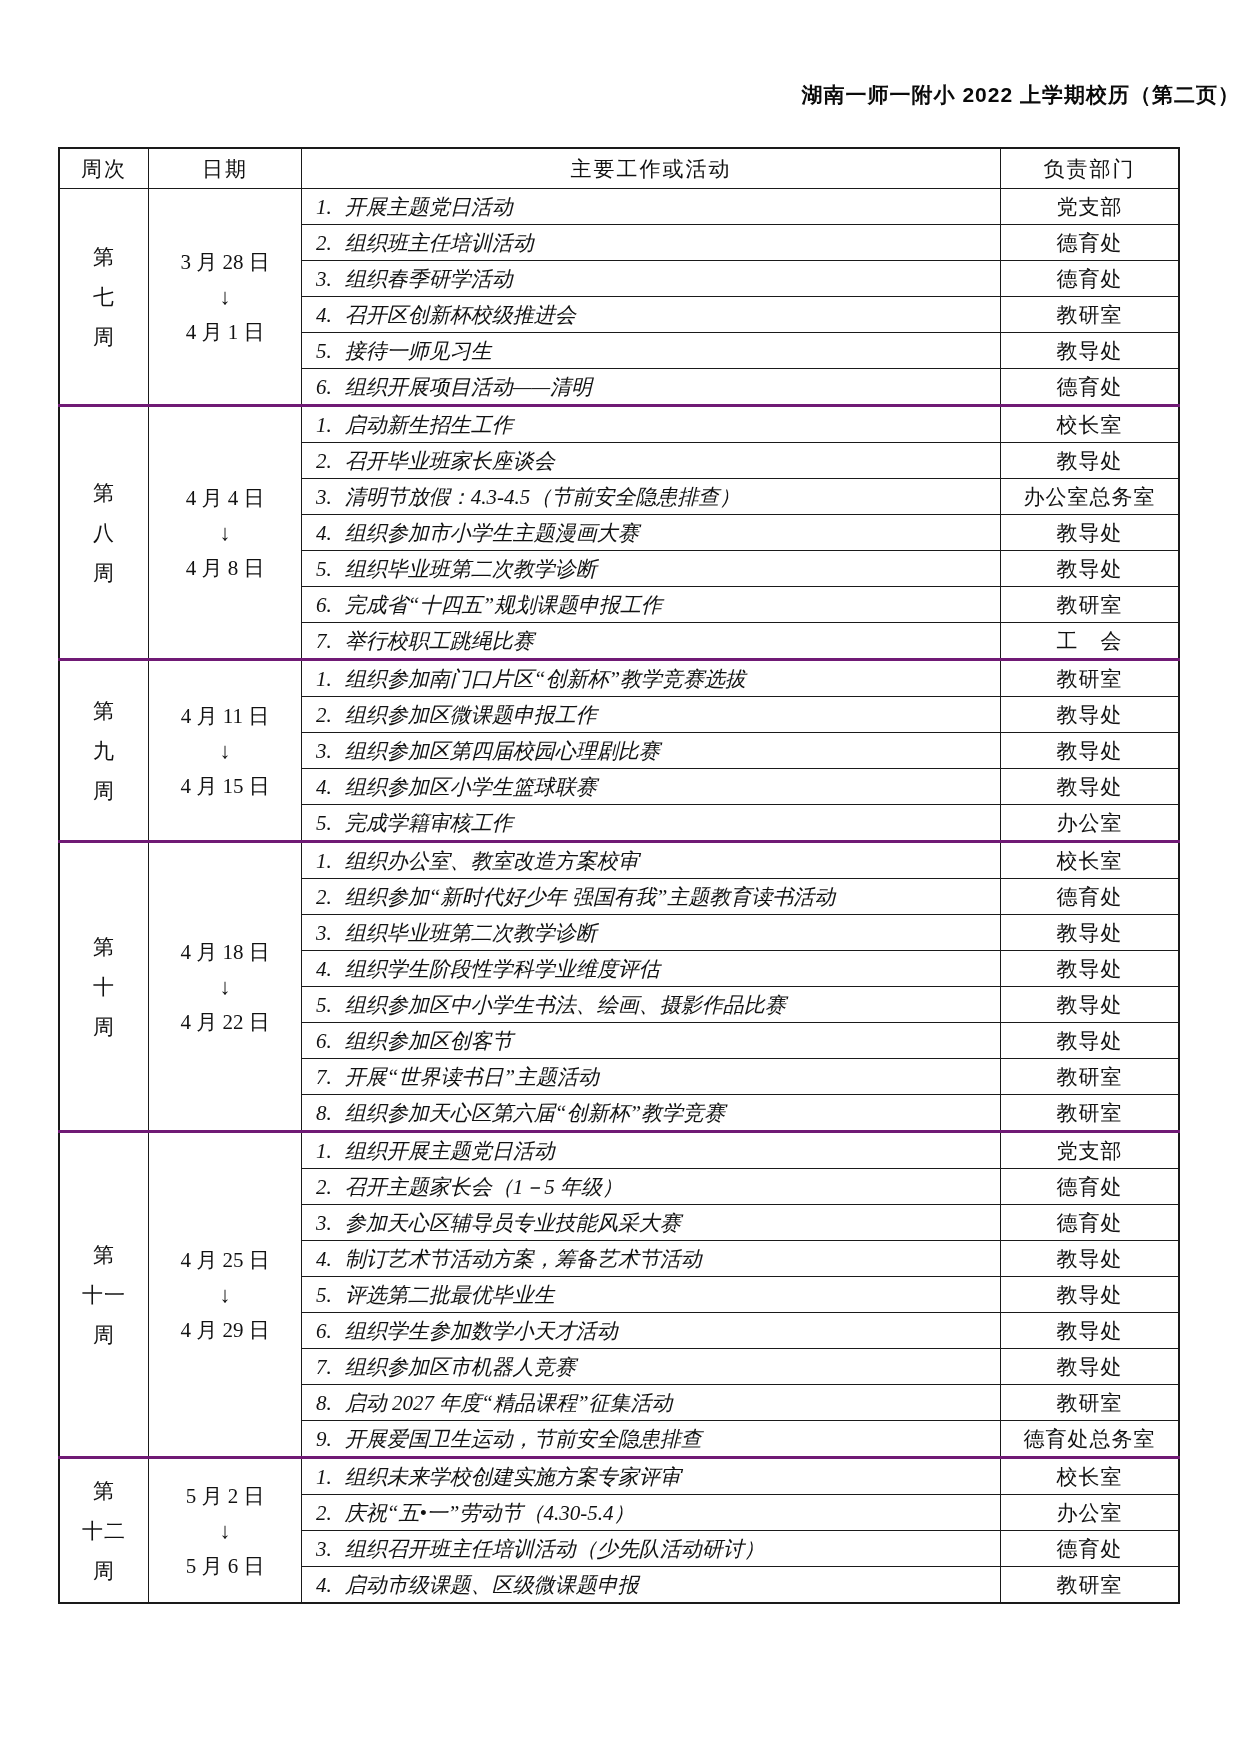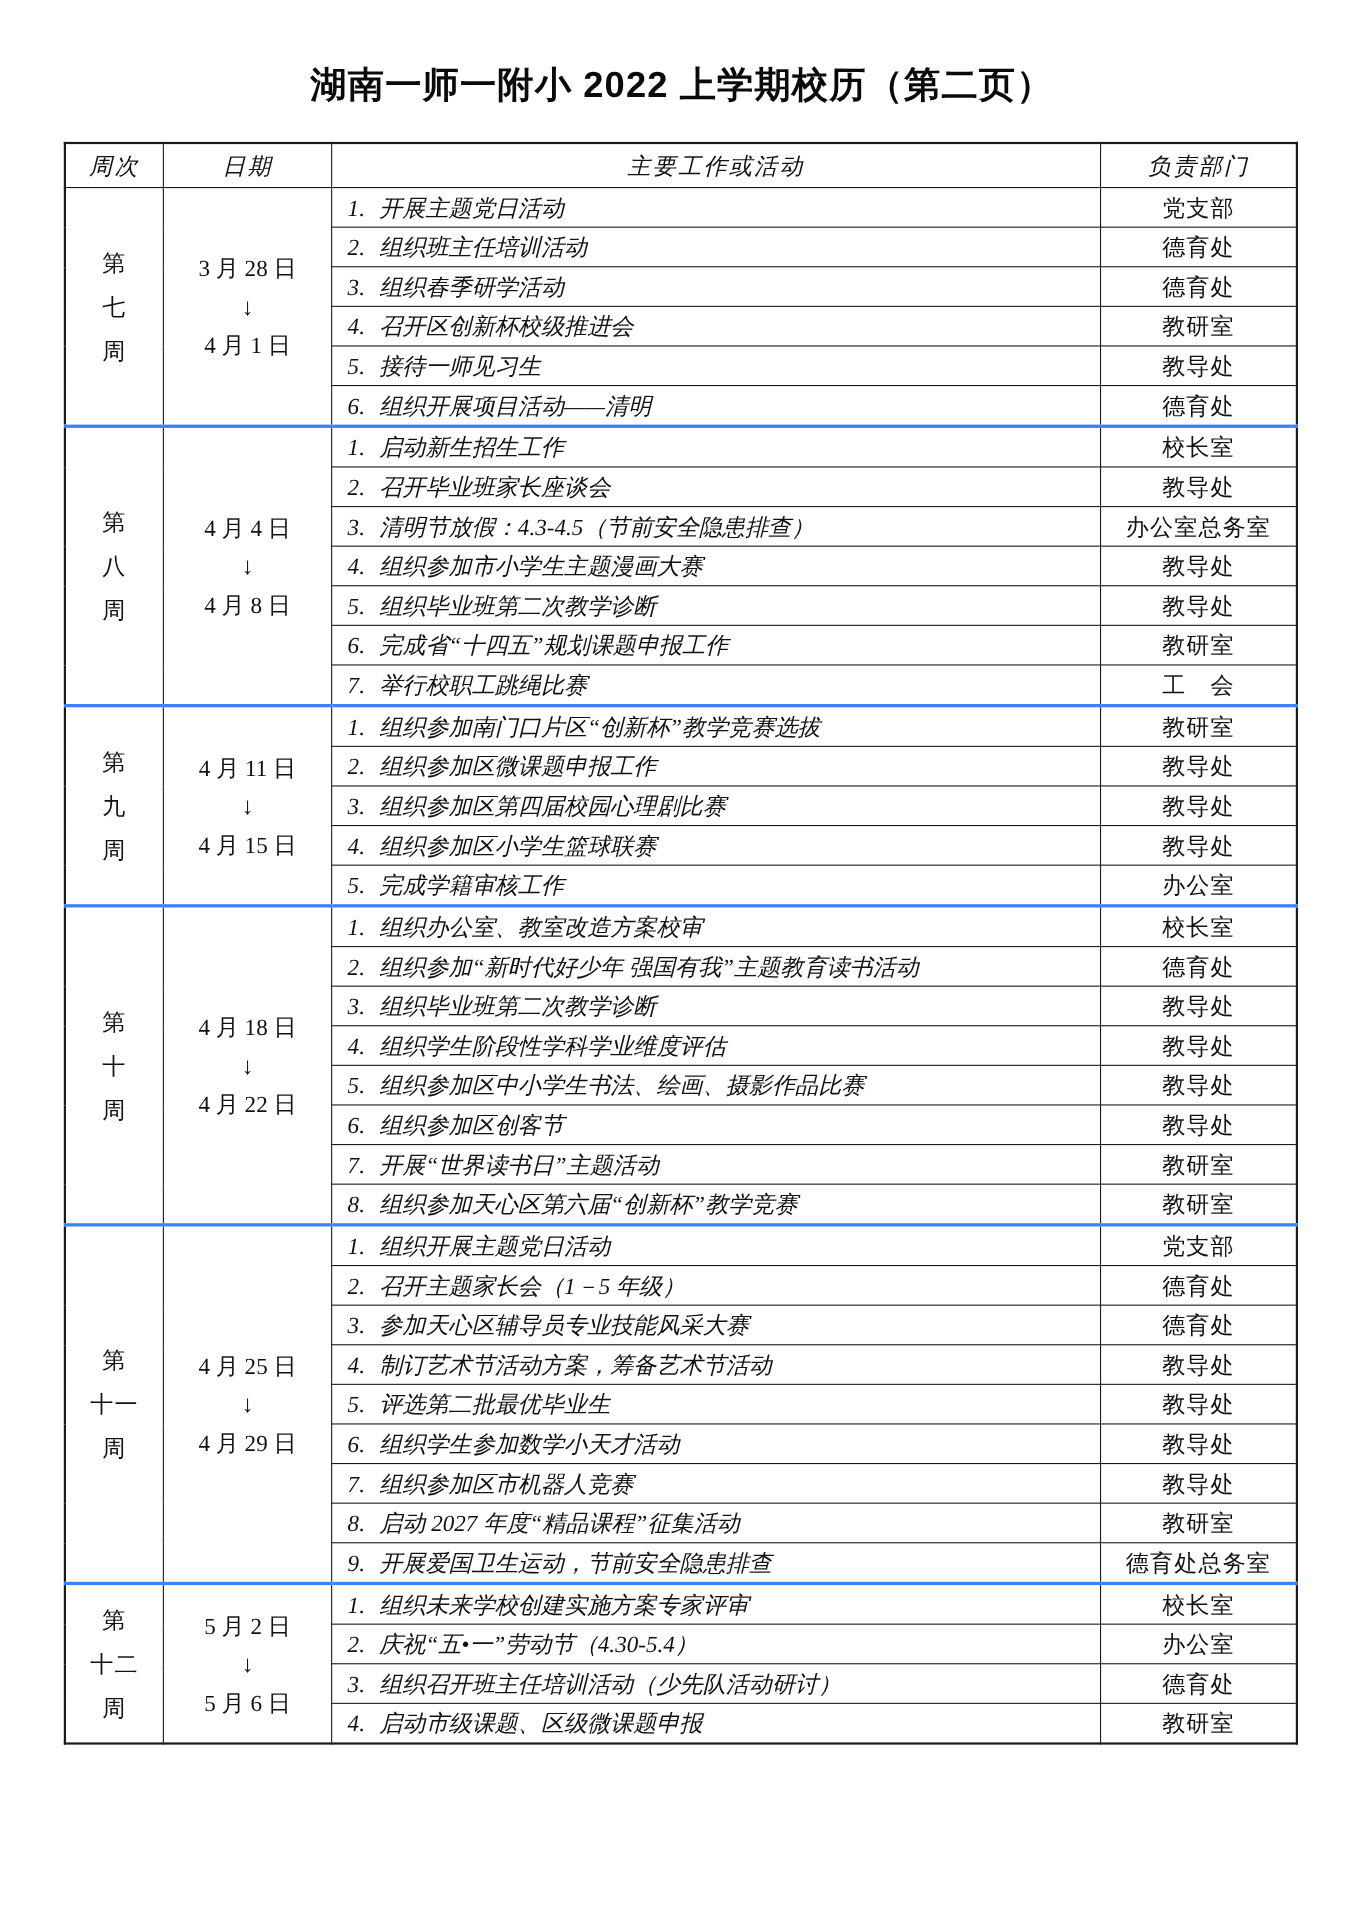--- a/index.html
+++ b/index.html
@@ -14,25 +14,25 @@
     color: #111;
     font-family: "Liberation Serif", serif;
   }
   .page {
     position: relative;
     width: 1240px;
     height: 1754px;
   }
   .title {
     margin: 0;
-    padding-top: 58px;
-    text-align: center;
+    padding-top: 76px;
+    text-align: right;
     font-family: "Liberation Sans", sans-serif;
     font-weight: 700;
-    font-size: 33px;
+    font-size: 21px;
     line-height: 38px;
     color: #0a0a0a;
     letter-spacing: 1px;
   }
   table.cal {
     margin: 33px 0 0 58px;
     border-collapse: collapse;
     table-layout: fixed;
     width: 1107px;
     border: 2.5px solid #1a1a1a;
@@ -40,21 +40,20 @@
   .cal th, .cal td {
     border: 1.5px solid #1a1a1a;
     font-size: 21px;
     color: #111;
   }
   .cal thead th {
     height: 37px;
     font-weight: normal;
     text-align: center;
     letter-spacing: 2px;
-    font-style: italic;
   }
   .cal td { height: 35px; padding: 0; }
   td.week {
     text-align: center;
     vertical-align: middle;
     line-height: 40px;
     letter-spacing: 1px;
   }
   td.date {
     text-align: center;
@@ -70,21 +69,21 @@
     padding-left: 14px;
     white-space: nowrap;
     overflow: hidden;
     font-style: italic;
   }
   td.act .no { margin-right: 13px; }
   td.dept {
     text-align: center;
     letter-spacing: 1px;
   }
-  tr.week-start td { border-top: 3px solid #3b82f6; }
+  tr.week-start td { border-top: 3px solid #701a75; }
   .col-week { width: 86px; }
   .col-date { width: 150px; }
   .col-act  { width: 696px; }
   .col-dept { width: 175px; }
 </style>
 </head>
 <body>
 
 <div class="page">
   <h1 class="title">湖南一师一附小 2022 上学期校历（第二页）</h1>

